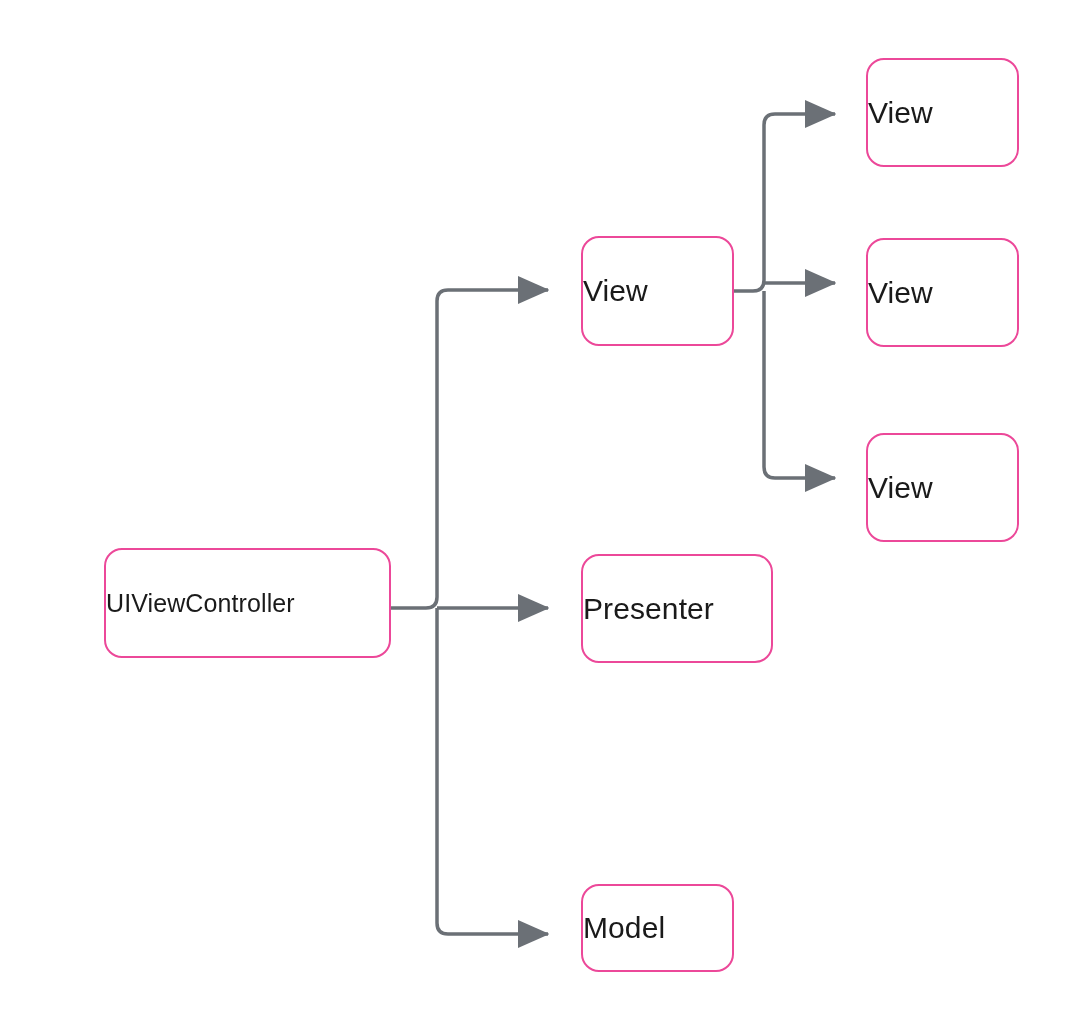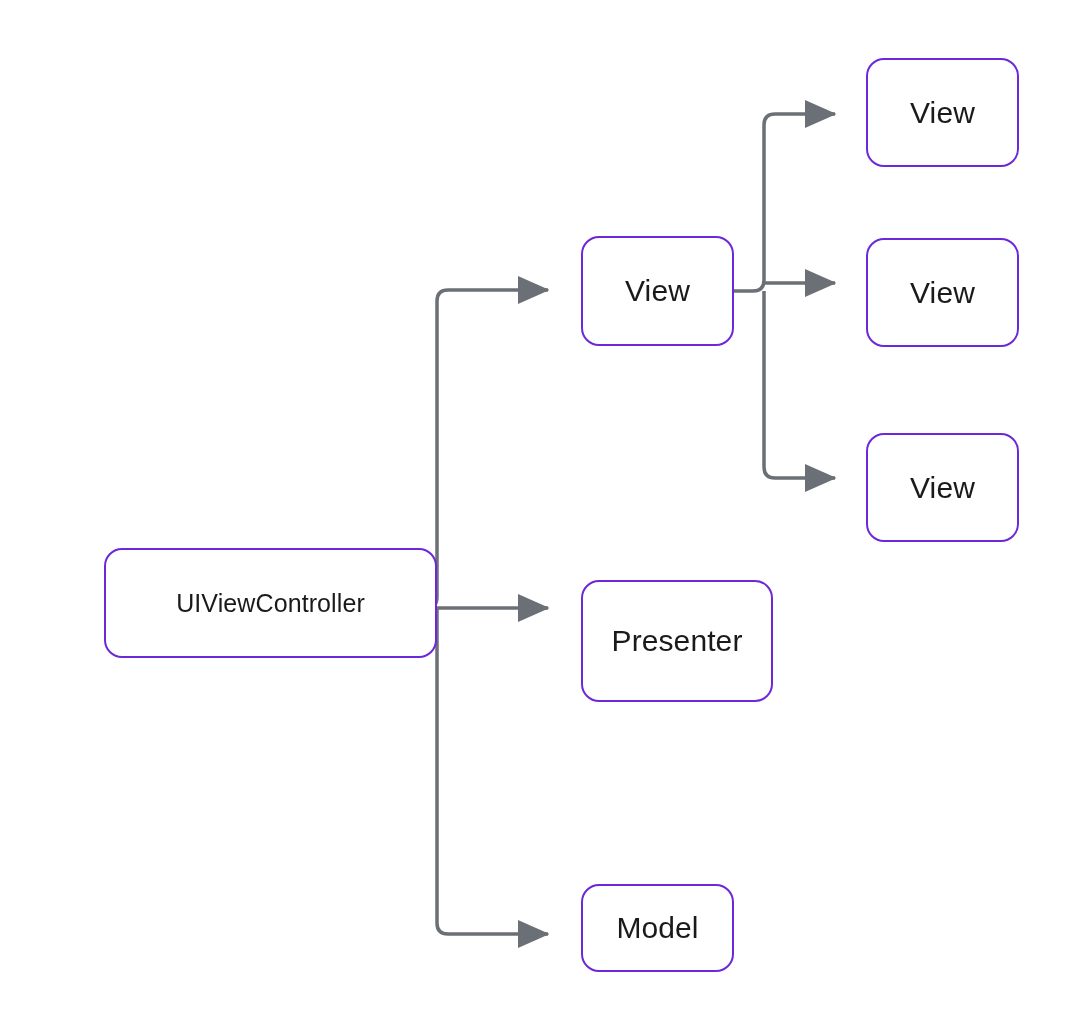--- a/index.html
+++ b/index.html
@@ -24,25 +24,24 @@
     position: absolute;
     left: 0;
     top: 0;
     width: 1086px;
     height: 1014px;
   }
   .node {
     position: absolute;
     box-sizing: border-box;
     background: #ffffff;
-    border: 2px solid #6d28d9;
+    border: 2px solid #ec4899;
     border-radius: 18px;
     display: flex;
     align-items: center;
-    justify-content: center;
     z-index: 2;
   }
   .node-label {
     color: #1a1a1a;
     font-family: "Liberation Sans", sans-serif;
     font-size: 30px;
     font-weight: 400;
     line-height: 1;
     letter-spacing: 0.1px;
     white-space: nowrap;
@@ -70,29 +69,29 @@
       <path d="M 437,608 L 437,923 Q 437,934 448,934 L 548,934" fill="none" stroke="#6b7076" stroke-width="3.5" stroke-linecap="butt" marker-end="url(#arrowhead)"></path>
     </g>
 
     <g>
       <path d="M 734,291 L 753,291 Q 764,291 764,280 L 764,125 Q 764,114 775,114 L 835,114" fill="none" stroke="#6b7076" stroke-width="3.5" stroke-linecap="butt" marker-end="url(#arrowhead)"></path>
       <path d="M 764,283 L 835,283" fill="none" stroke="#6b7076" stroke-width="3.5" stroke-linecap="butt" marker-end="url(#arrowhead)"></path>
       <path d="M 764,291 L 764,467 Q 764,478 775,478 L 835,478" fill="none" stroke="#6b7076" stroke-width="3.5" stroke-linecap="butt" marker-end="url(#arrowhead)"></path>
     </g>
   </svg>
 
-  <div class="node node-controller" style="left:104px; top:548px; width:333px; height:110px;">
+  <div class="node node-controller" style="left:104px; top:548px; width:287px; height:110px;">
     <span class="node-label">UIViewController</span>
   </div>
 
   <div class="node" style="left:581px; top:236px; width:153px; height:110px;">
     <span class="node-label">View</span>
   </div>
 
-  <div class="node" style="left:581px; top:580px; width:192px; height:122px;">
+  <div class="node" style="left:581px; top:554px; width:192px; height:109px;">
     <span class="node-label">Presenter</span>
   </div>
 
   <div class="node" style="left:581px; top:884px; width:153px; height:88px;">
     <span class="node-label">Model</span>
   </div>
 
   <div class="node" style="left:866px; top:58px; width:153px; height:109px;">
     <span class="node-label">View</span>
   </div>

